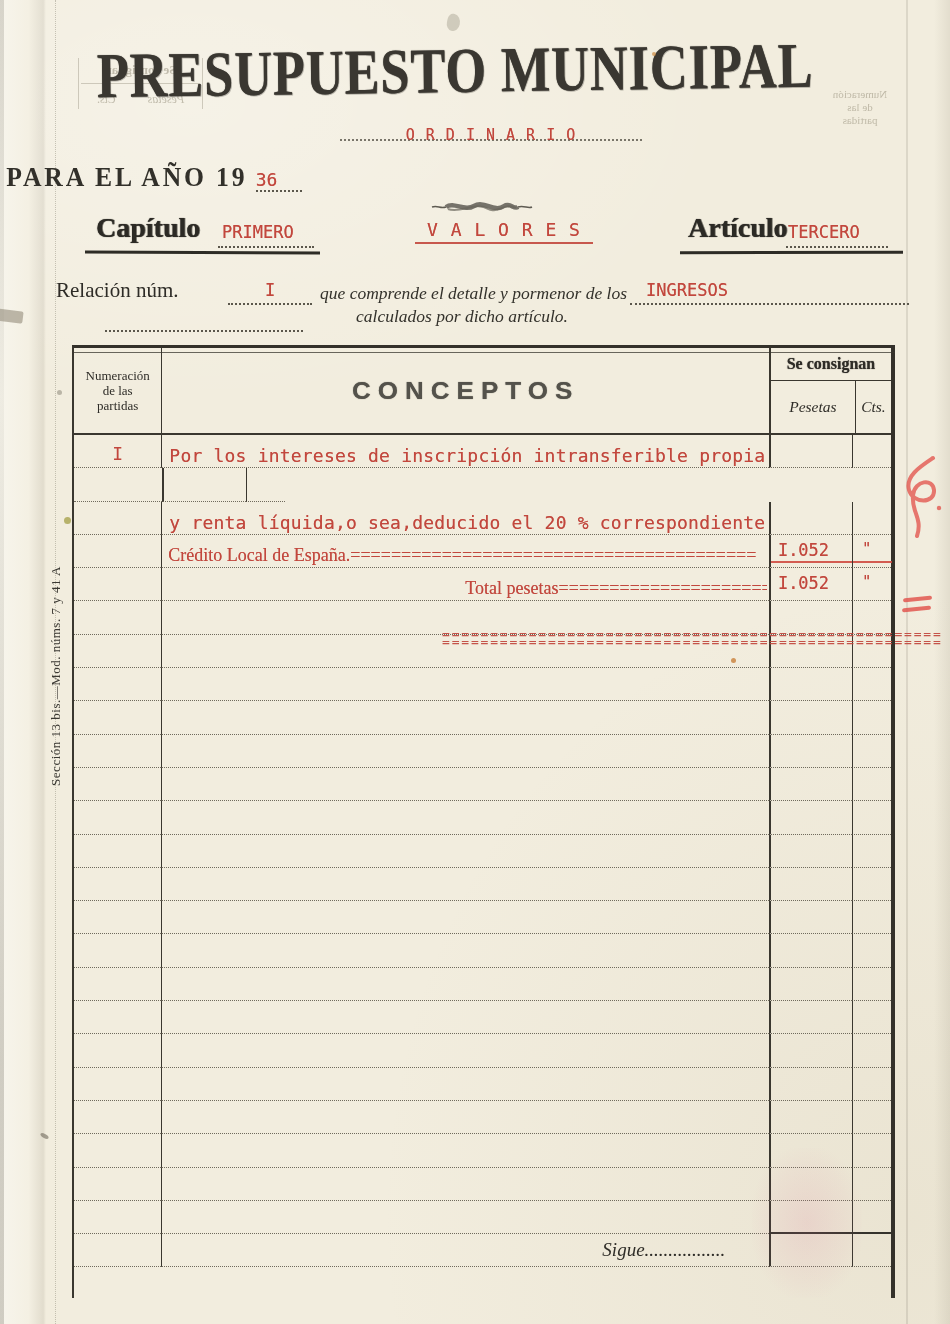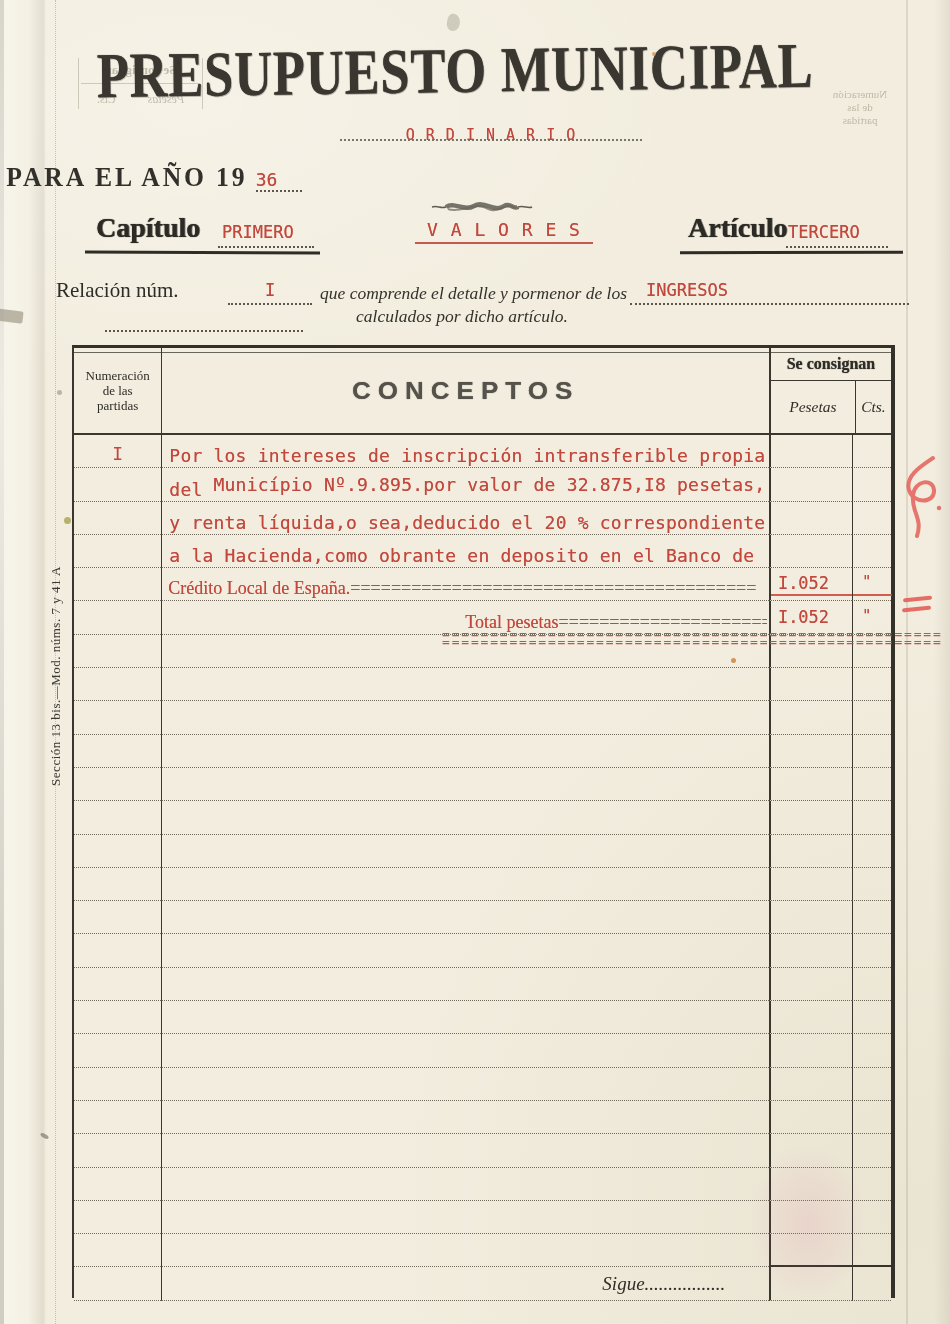--- a/index.html
+++ b/index.html
@@ -195,44 +195,33 @@
         </div>
       <div class="c w-con bl1">
           <span class="typed">Por los intereses de inscripción intransferible propia</span>
         </div>
       <div class="c w-pes bl2"></div>
       <div class="c w-cts bl1"></div>
     </div>
     
     <div class="trow">
       <div class="c w-num"></div>
-      <div class="c w-con bl1">
-        <span class="typed"><span>del </span><span class="raised">Município Nº.9.895.por valor de 32.875,I8 pesetas,</span></span>
-      </div>
       <div class="c w-pes bl2"></div>
       <div class="c w-cts bl1"></div>
     </div>
     
     <div class="trow">
       <div class="c w-num"></div>
       <div class="c w-con bl1">
           <span class="typed">y renta líquida,o sea,deducido el 20 % correspondiente</span>
         </div>
       <div class="c w-pes bl2"></div>
       <div class="c w-cts bl1"></div>
     </div>
     
-    <div class="trow">
-      <div class="c w-num"></div>
-      <div class="c w-con bl1">
-          <span class="typed">a la Hacienda,como obrante en deposito en el Banco de</span>
-        </div>
-      <div class="c w-pes bl2"></div>
-      <div class="c w-cts bl1"></div>
-    </div>
     
     <div class="trow">
       <div class="c w-num"></div>
       <div class="c w-con bl1">
         <span class="fillwrap">
             <span>Crédito Local de España.</span>
             <span class="fill">========================================</span>
           </span>
       </div>
       <div class="c w-pes bl2">

